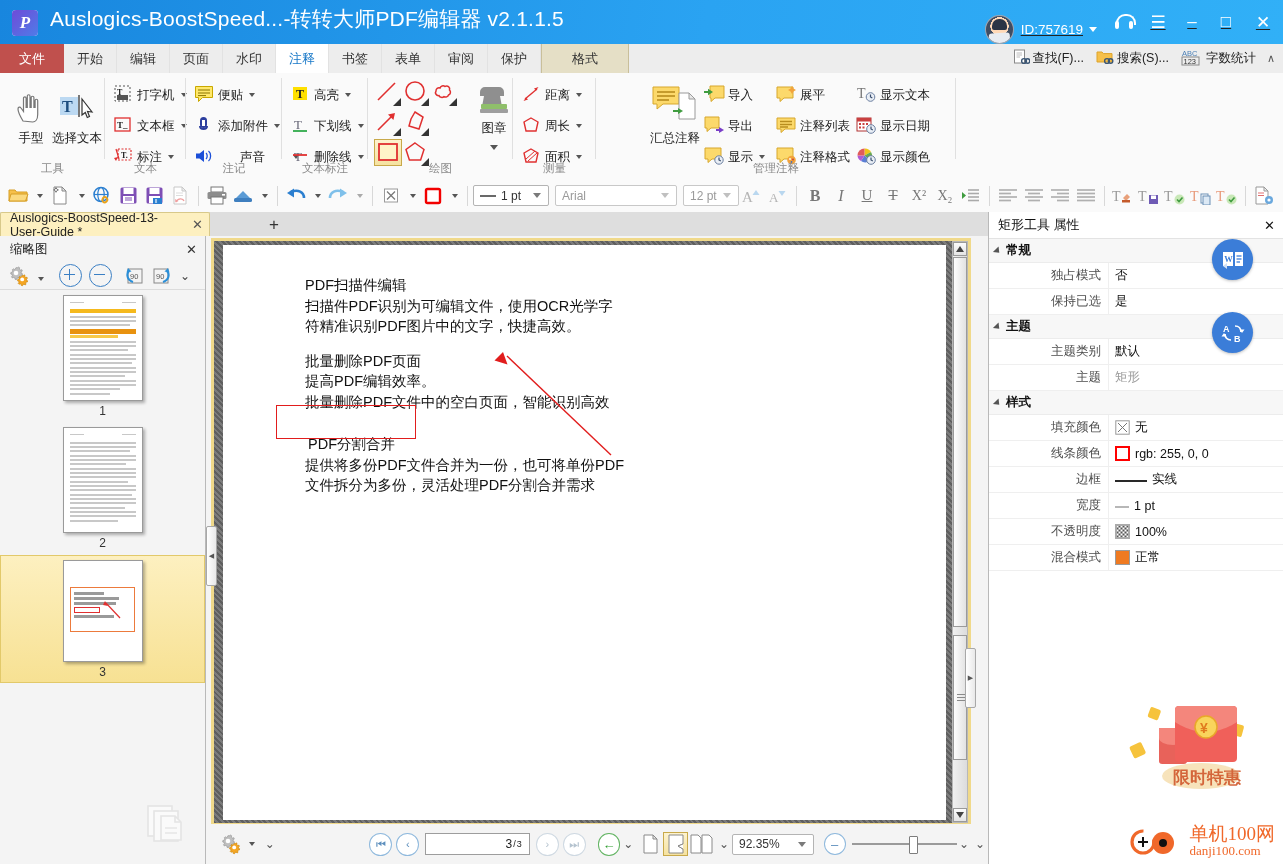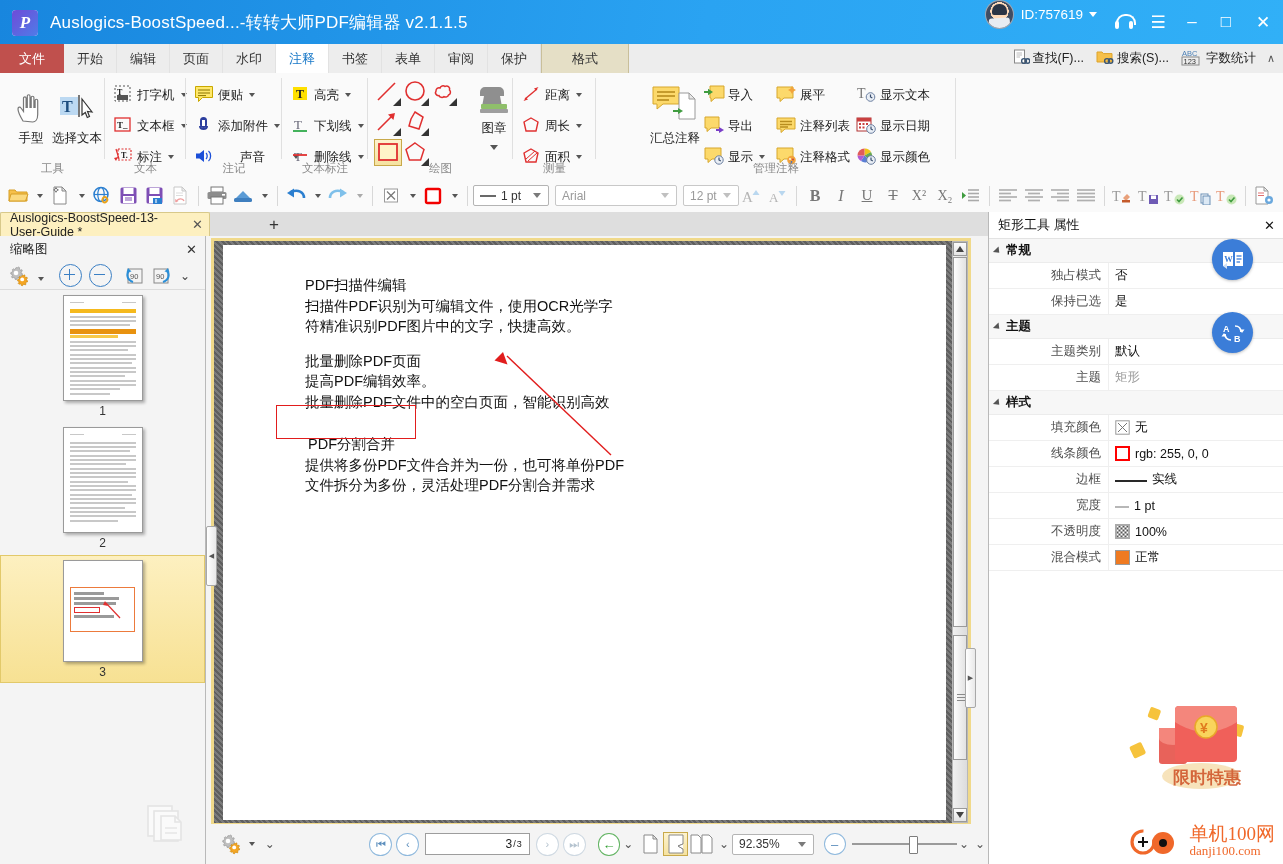--- a/index.html
+++ b/index.html
@@ -21,24 +21,24 @@
     position:absolute;left:12px;top:10px;width:26px;height:26px;border-radius:4px;
     background:#fff;
   }
   .app-logo .p{
     position:absolute;left:0;top:0;width:26px;height:26px;border-radius:4px;
     background:linear-gradient(135deg,#6f4bd8,#4f7ce8);
     color:#fff;font-size:17px;font-weight:bold;font-style:italic;
     text-align:center;line-height:26px;font-family:"Liberation Serif",serif;
   }
   .title-text{
-    position:absolute;left:50px;top:11px;color:#fff;font-size:17px;
+    position:absolute;left:50px;top:5px;color:#fff;font-size:21px;
     letter-spacing:.2px;white-space:nowrap;
   }
-  .tb-right{position:absolute;right:0;top:0;height:44px;display:flex;align-items:flex-start;}
+  .tb-right{position:absolute;right:0;top:0;height:44px;display:flex;align-items:flex-end;text-decoration:underline;}
   .avatar{
     width:27px;height:27px;border-radius:50%;
     background:radial-gradient(circle at 50% 38%,#ffd9b8 0 42%,#3f4d63 43% 100%);
     position:relative;overflow:hidden;border:1px solid rgba(255,255,255,.5);
   }
   .avatar:after{
     content:"";position:absolute;left:3px;bottom:-3px;width:21px;height:13px;
     background:#e8ecf2;border-radius:3px;transform:rotate(-3deg);
   }
   .avatar:before{

